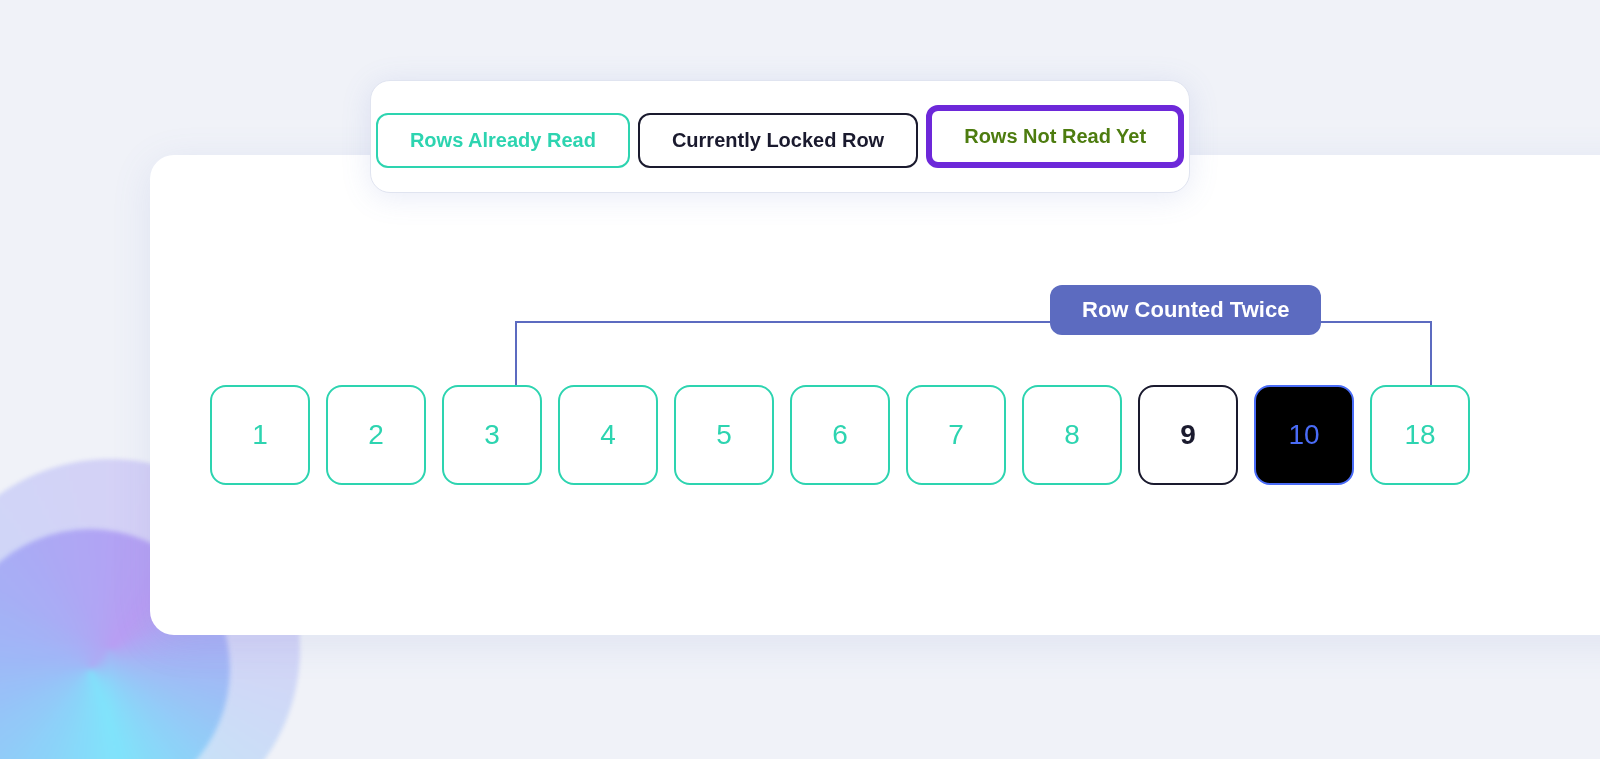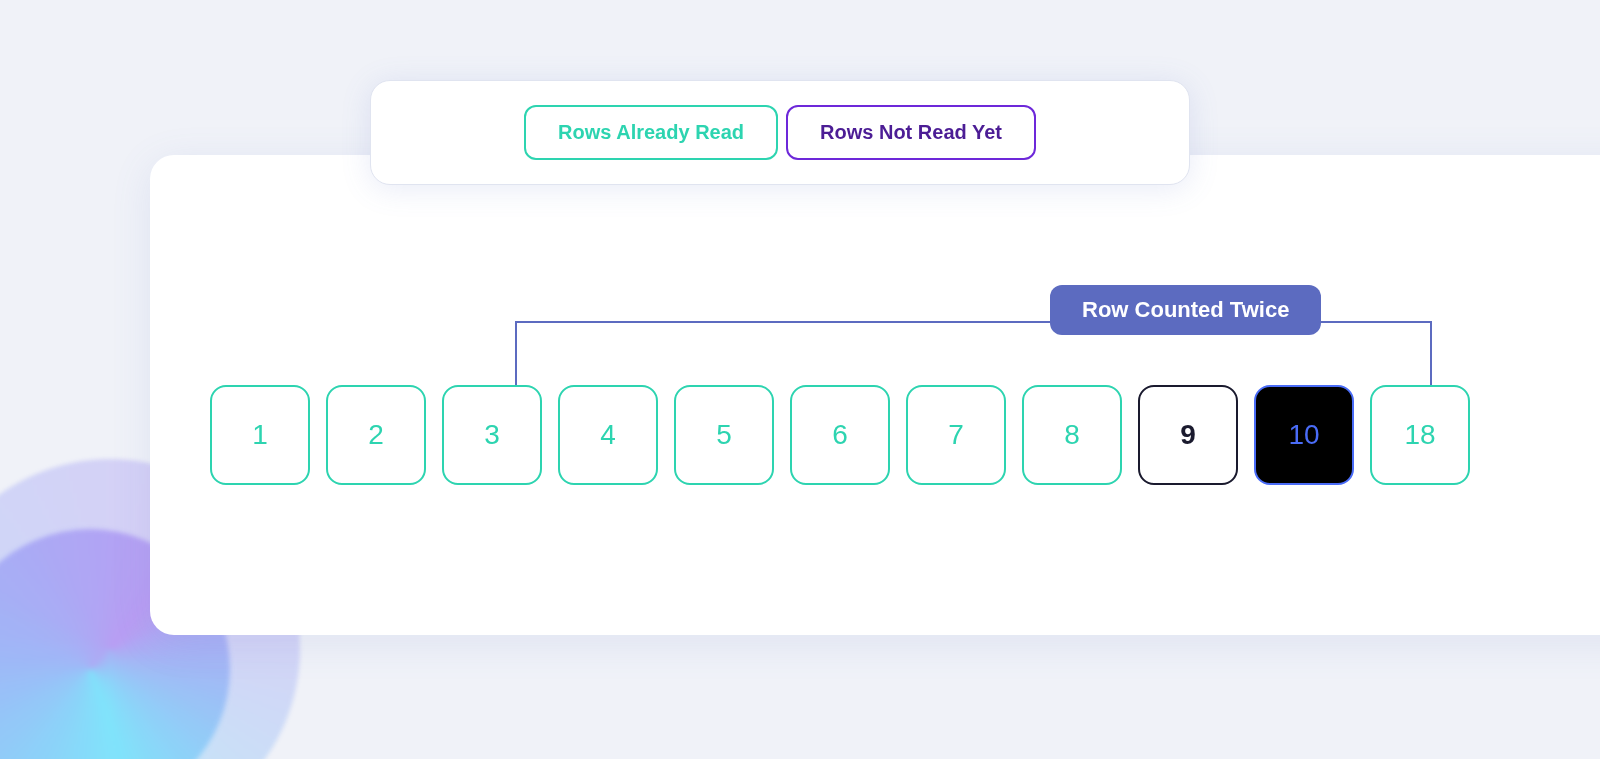--- a/index.html
+++ b/index.html
@@ -82,22 +82,22 @@
     }
 
     .legend-locked {
       border: 2px solid #1a1a2e;
       color: #1a1a2e;
       background: white;
       font-weight: 700;
     }
 
     .legend-not-read {
-      border: 2px solid #6d28d9;
-      color: #4c1d95;
+      border: 6px solid #6d28d9;
+      color: #4d7c0f;
       background: white;
     }
 
     
     .main-panel {
       position: absolute;
       top: 75px;
       left: 0;
       width: 1547px;
       height: 480px;
@@ -215,20 +215,21 @@
 <body>
 
 <div class="bg-orb">
   <div class="bg-orb-inner"></div>
 </div>
 
 <div class="main-container">
 
   <div class="legend-panel">
     <div class="legend-item legend-already-read">Rows Already Read</div>
+    <div class="legend-item legend-locked">Currently Locked Row</div>
     <div class="legend-item legend-not-read">Rows Not Read Yet</div>
   </div>
 
   <div class="main-panel">
 
     <div class="bracket-container">
       <div class="bracket-label">Row Counted Twice</div>
       <div class="bracket-line-top"></div>
       <div class="bracket-line-left"></div>
       <div class="bracket-line-right"></div>

